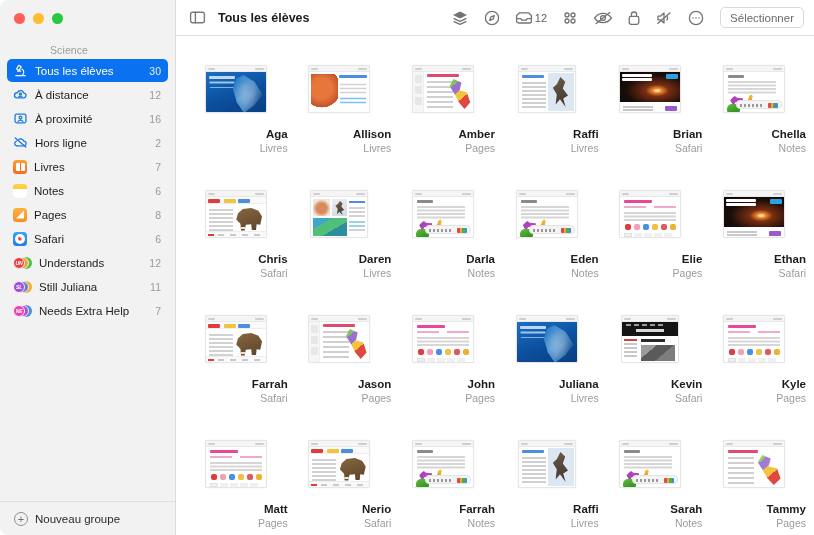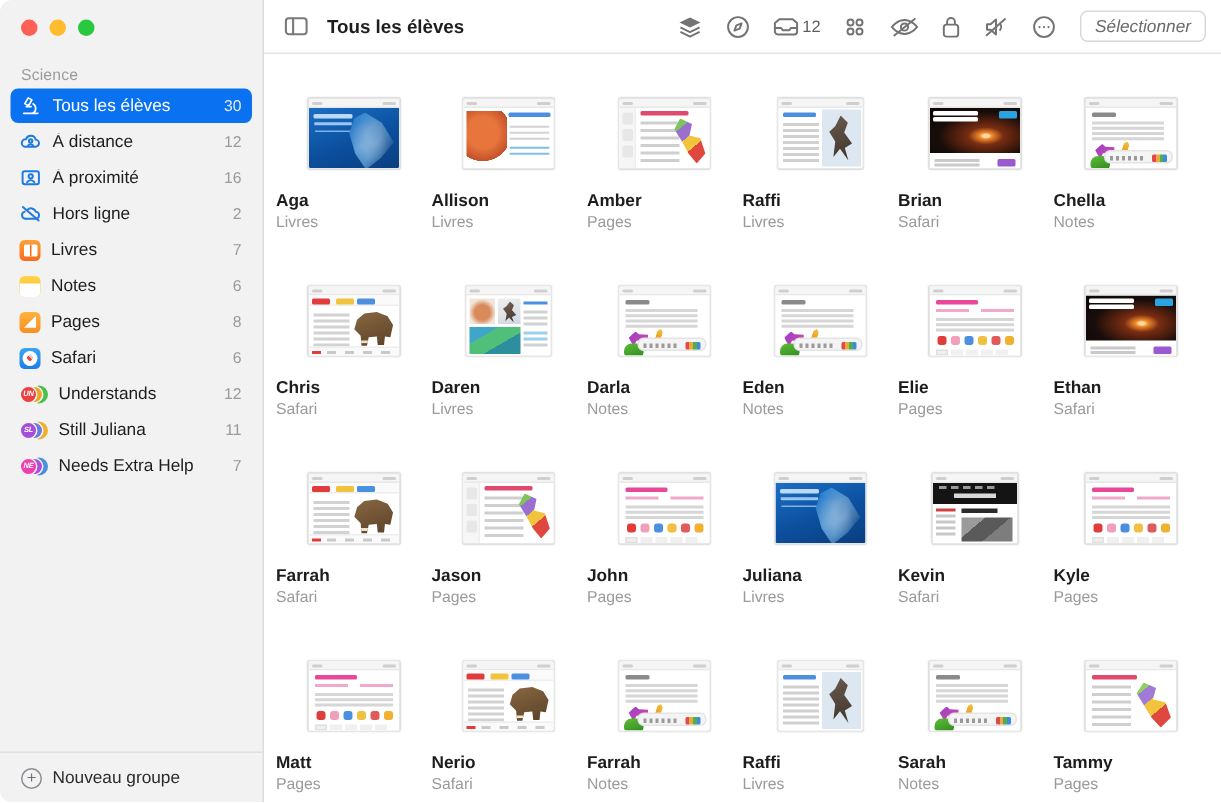--- a/index.html
+++ b/index.html
@@ -41,20 +41,21 @@
   .light.yellow { background: #febc2e; }
   .light.green  { background: #28c840; }
 
   .sb-scroll { flex: 1 1 auto; overflow: hidden; padding-top: 4px; }
 
   .sb-header {
     font-size: 10.5px;
     color: #9b9b9b;
     padding: 4px 0 3px 14px;
     letter-spacing: 0.1px;
+    margin-left: 36px;
   }
   .sb-header.apps { padding-top: 11px; }
   .sb-header.groupes { padding-top: 11px; }
 
   .sb-row {
     height: 23px;
     margin: 0 7px 1px 7px;
     border-radius: 5px;
     display: flex;
     align-items: center;
@@ -162,33 +163,32 @@
   .tb-badge { font-size: 11px; color: #5e5e5e; }
   .tb-select {
     margin-left: 15px;
     border: 1px solid #d8d8d8;
     border-radius: 5px;
     height: 21px;
     padding: 0 9px;
     display: flex; align-items: center;
     font-size: 11.5px; color: #6a6a6a;
     background: #fff;
-    font-style: italic;
   }
 
   
   .grid-wrap { flex: 1 1 auto; overflow: hidden; padding: 10px 8px 0 8px; }
   .grid {
     display: grid;
     grid-template-columns: repeat(6, 1fr);
     row-gap: 0px;
   }
   .card {
     height: 125px;
-    display: flex; flex-direction: column; align-items: flex-start;
+    display: flex; flex-direction: column; align-items: flex-end;
     padding-top: 8px;
   }
   .thumb-holder {
     height: 70px; width: 100%;
     display: flex; align-items: center; justify-content: center;
   }
   .thumb {
     background: #fff;
     border: 1px solid #e6e6e6;
     border-radius: 2px;

